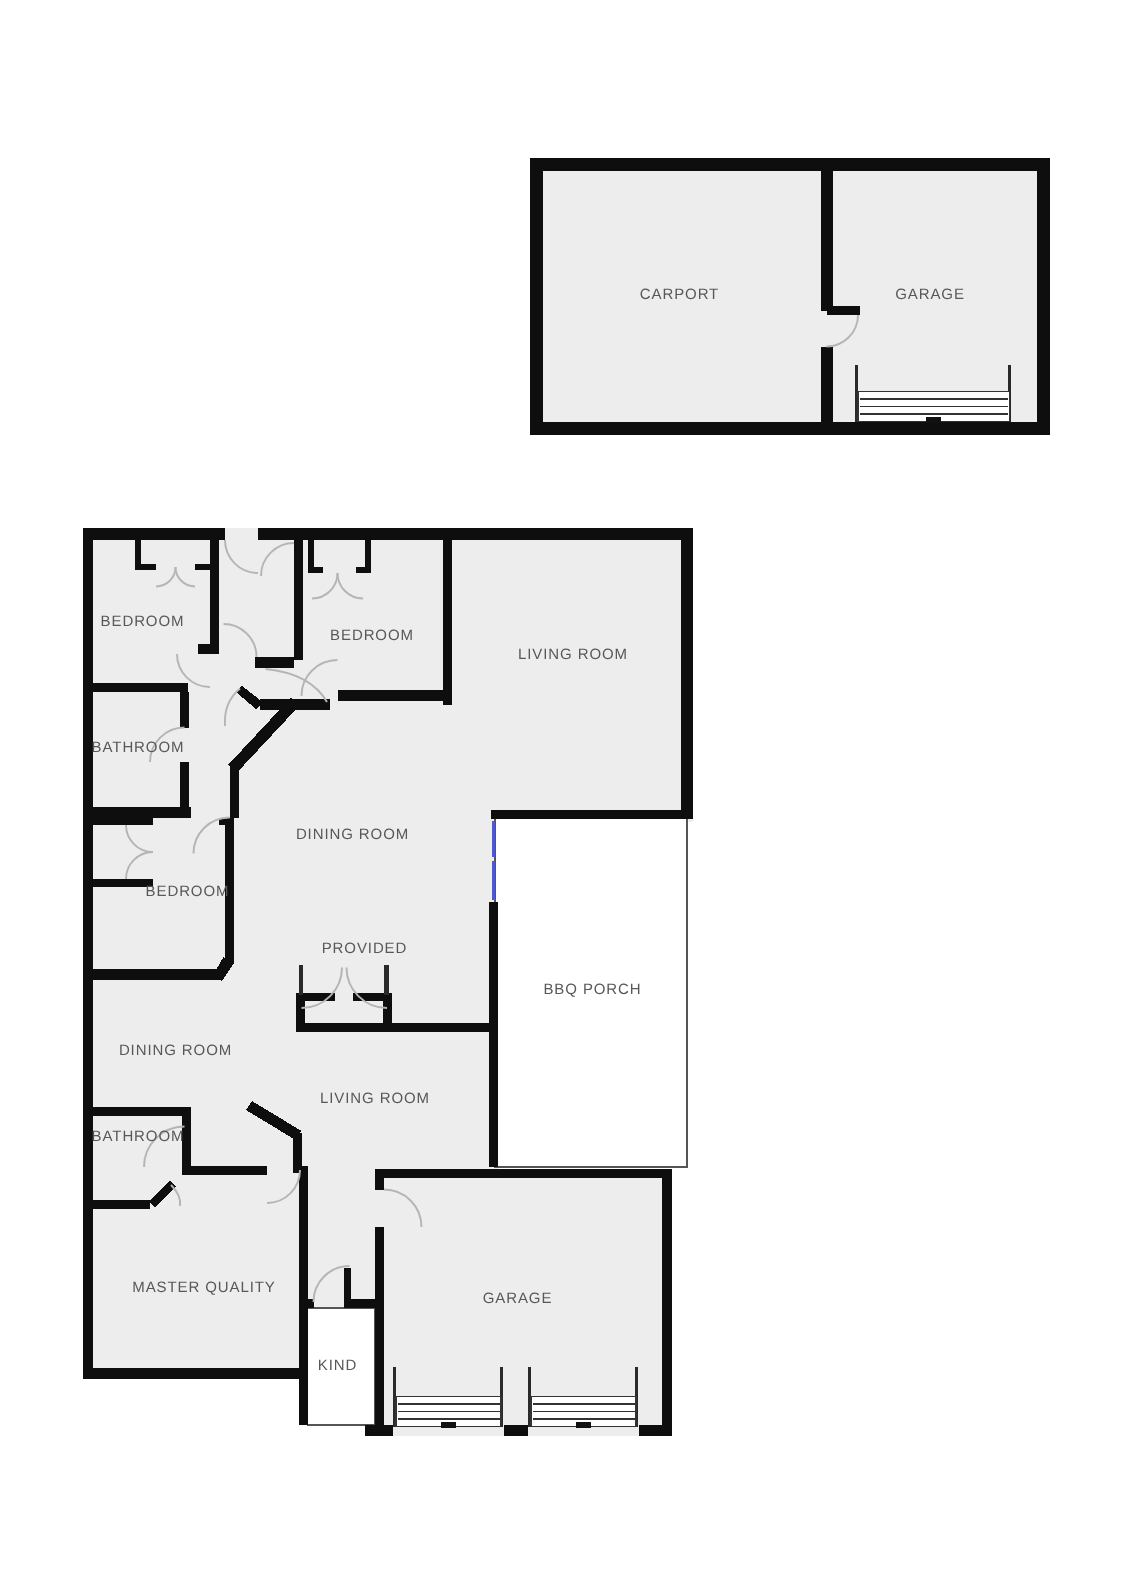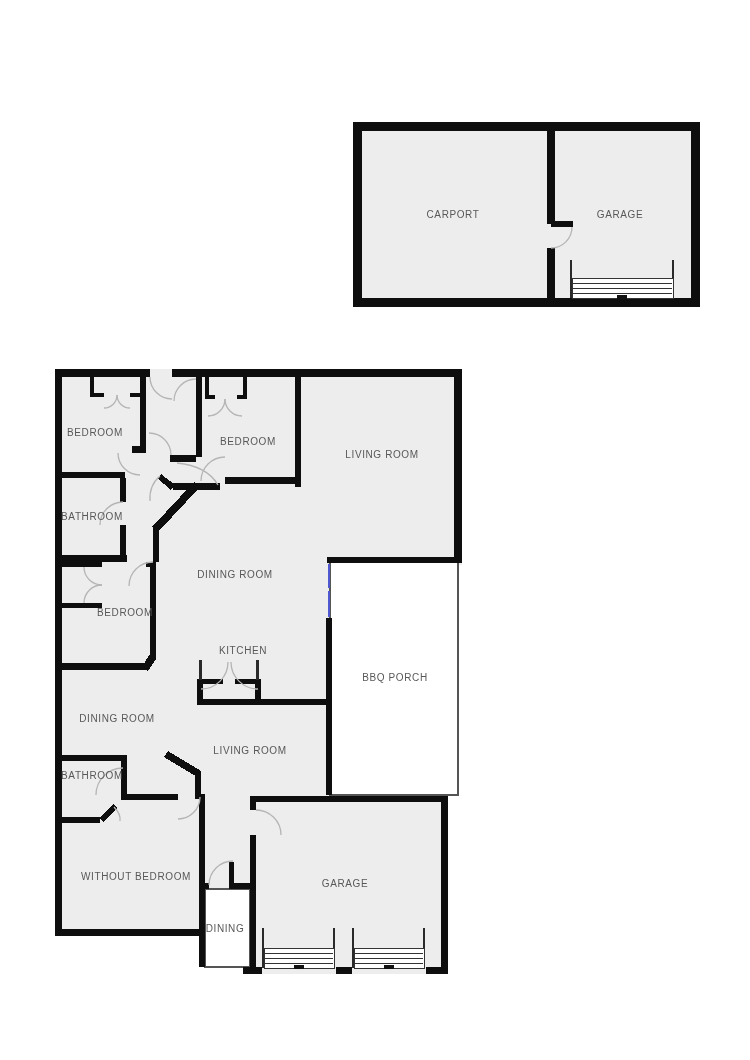--- a/index.html
+++ b/index.html
@@ -1,17 +1,17 @@
 <!DOCTYPE html>
 <html style="--floor: #ededed; --wall: #0e0e0e; --white: #ffffff; --arc: #b5b5b5; --window: #4f58cf; --label: #585858; --disclaimer: #1c1c1c; --thin: #2a2a2a;"><head>
 <meta charset="utf-8">
 <style>
   html,body{margin:0;padding:0;background:#fff;}
   .page{position:relative;width:750px;height:1008px;background:#ffffff;overflow:hidden;
-        font-family:"Liberation Sans",sans-serif;margin-top:17px;}
+        font-family:"Liberation Sans",sans-serif;}
   .plan-svg{position:absolute;left:0;top:0;}
   .floor{fill:var(--floor);}
   .wall{fill:var(--wall);}
   .outdoor{fill:var(--white);stroke:#555;stroke-width:1.2;}
   .thin{fill:var(--thin);}
   .panel{fill:var(--white);stroke:#333;stroke-width:1;}
   .pline{stroke:#333;stroke-width:1;}
   .handle{fill:#111;}
   .window{stroke:var(--window);stroke-width:2.5;}
   .arc{stroke:var(--arc);stroke-width:1.3;fill:none;}
@@ -186,27 +186,27 @@
   </svg>
 
   <div class="room-label" style="left:453px;top:197px">CARPORT</div>
   <div class="room-label" style="left:620px;top:197px">GARAGE</div>
   <div class="room-label" style="left:95px;top:415px">BEDROOM</div>
   <div class="room-label" style="left:248px;top:424px">BEDROOM</div>
   <div class="room-label" style="left:382px;top:437px">LIVING ROOM</div>
   <div class="room-label" style="left:92px;top:499px">BATHROOM</div>
   <div class="room-label" style="left:235px;top:557px">DINING ROOM</div>
   <div class="room-label" style="left:125px;top:595px">BEDROOM</div>
-  <div class="room-label" style="left:243px;top:633px">KITCHEN</div>
+  <div class="room-label" style="left:243px;top:633px">PROVIDED</div>
   <div class="room-label" style="left:395px;top:660px">BBQ PORCH</div>
   <div class="room-label" style="left:117px;top:701px">DINING ROOM</div>
   <div class="room-label" style="left:250px;top:733px">LIVING ROOM</div>
   <div class="room-label" style="left:92px;top:758px">BATHROOM</div>
-  <div class="room-label" style="left:136px;top:859px">WITHOUT BEDROOM</div>
+  <div class="room-label" style="left:136px;top:859px">MASTER QUALITY</div>
   <div class="room-label" style="left:345px;top:866px">GARAGE</div>
-  <div class="room-label" style="left:225px;top:911px">DINING</div>
+  <div class="room-label" style="left:225px;top:911px">KIND</div>
 
   <div class="disclaimer">
     <div>THIS FLOORPLAN IS PROVIDED WITHOUT WARRANTY OF ANY KIND. SENSOPIA DISCLAIMS ANY WARRANTY</div>
     <div>INCLUDING, WITHOUT LIMITATION, SATISFACTORY QUALITY OR ACCURACY OF DIMENSIONS.</div>
   </div>
 
 </div>
 
 </body></html>

